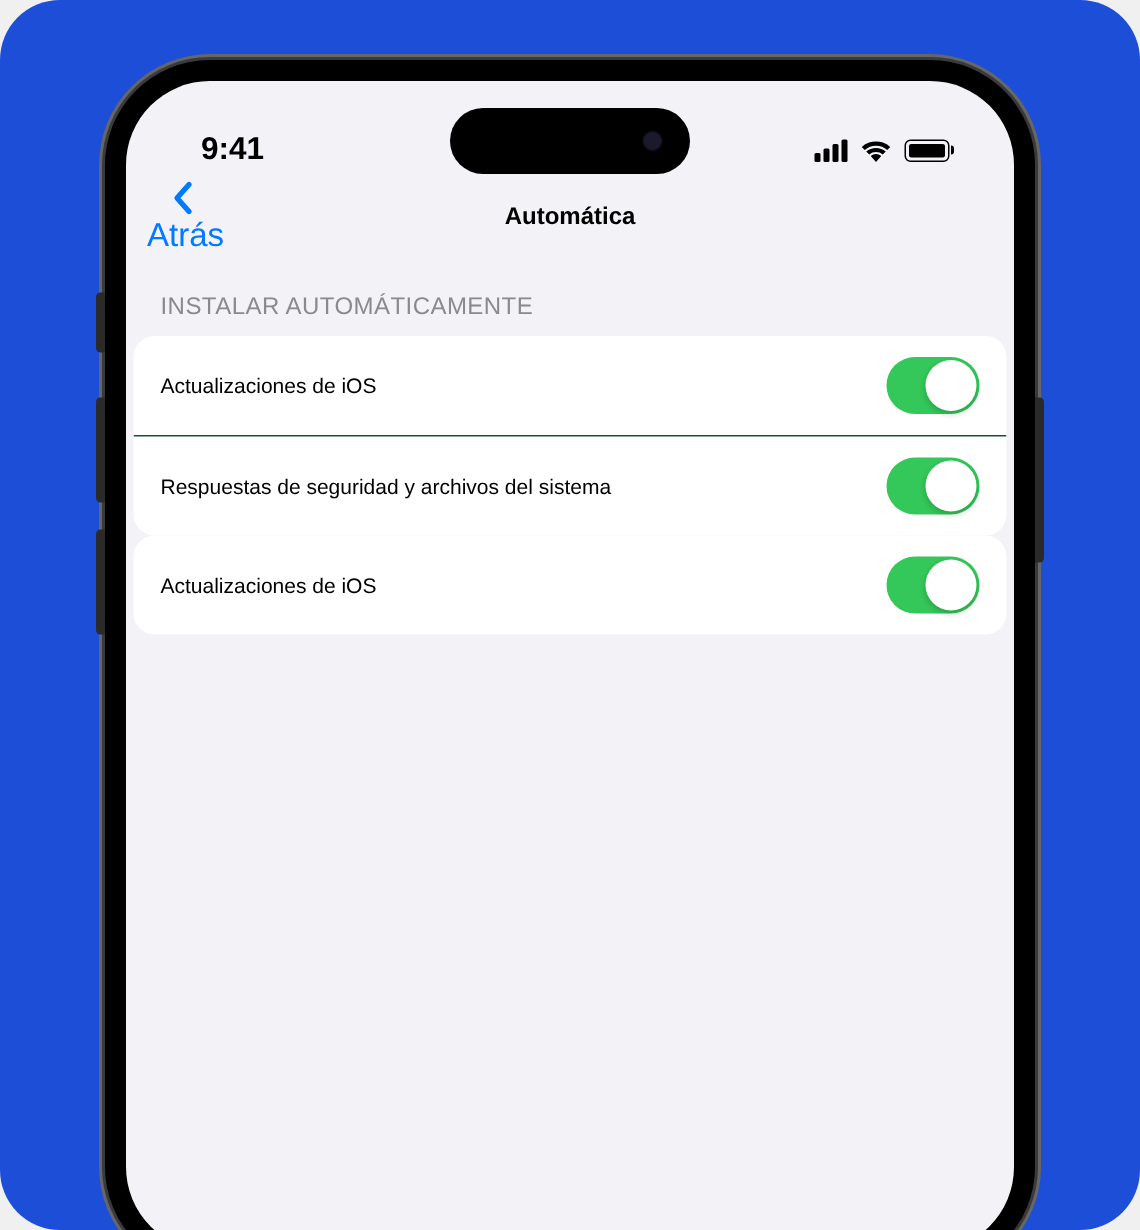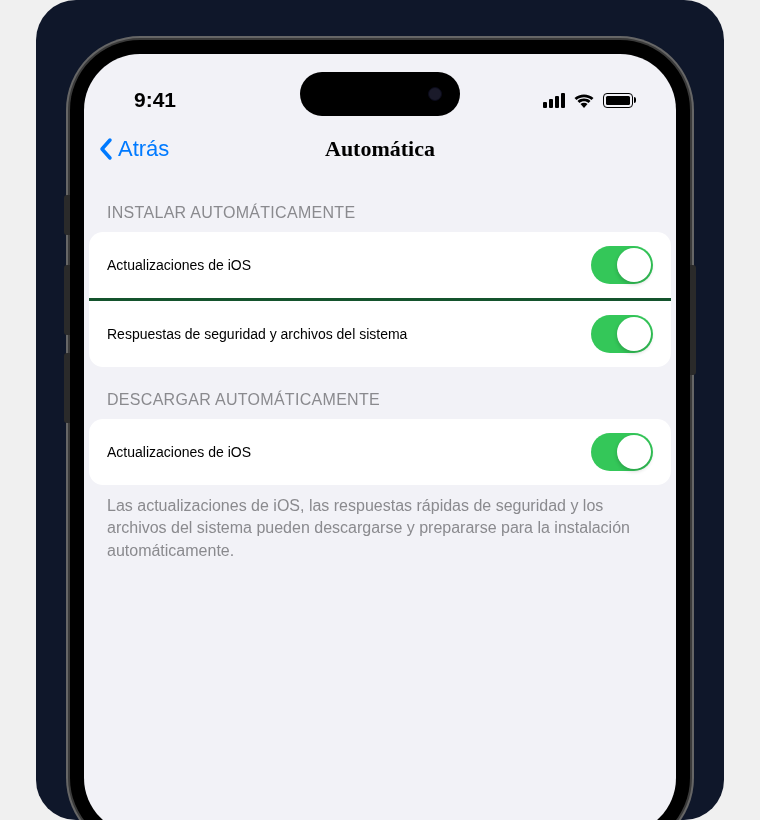--- a/index.html
+++ b/index.html
@@ -14,23 +14,23 @@
       background: #f0f0f0;
       display: flex;
       justify-content: center;
       align-items: flex-start;
       width: 760px;
       height: 820px;
       overflow: hidden;
     }
     
     .outer-container {
-      width: 688px;
+      width: 760px;
       height: 820px;
-      background: #0f172a;
+      background: #1d4ed8;
       border-radius: 40px;
       display: flex;
       justify-content: center;
       align-items: flex-start;
       padding-top: 40px;
       overflow: hidden;
     }
     
     .phone-frame {
       width: 620px;
@@ -181,34 +181,34 @@
     }
     
     .back-button {
       display: flex;
       align-items: center;
       color: #007aff;
       font-size: 22px;
       cursor: pointer;
       position: absolute;
       left: 14px;
+      flex-direction: column;
     }
     
     .chevron-left {
       width: 16px;
       height: 24px;
       margin-right: 4px;
     }
     
     .nav-title {
-      font-size: 22px;
+      font-size: 16px;
       font-weight: 600;
       color: #000;
       margin: 0 auto;
-      font-family: Liberation Serif, serif;
     }
     
     .content {
       padding: 0 5px;
     }
     
     .section-header {
       font-size: 16px;
       color: #8a8a8e;
       padding: 24px 18px 10px;
@@ -223,21 +223,21 @@
     
     .settings-row {
       display: flex;
       justify-content: space-between;
       align-items: center;
       padding: 14px 18px;
       min-height: 56px;
     }
     
     .settings-row + .settings-row {
-      border-top: 3px solid #14532d;
+      border-top: 1px solid #14532d;
     }
     
     .row-label {
       font-size: 14px;
       color: #000;
       line-height: 1.3;
       padding-right: 12px;
     }
     
     .toggle {
@@ -334,30 +334,28 @@
           </div>
           <div class="settings-row">
             <div class="row-label">Respuestas de seguridad y archivos del sistema</div>
             <div class="toggle">
               <div class="toggle-knob"></div>
             </div>
           </div>
         </div>
 
 
-        <div class="section-header">DESCARGAR AUTOMÁTICAMENTE</div>
 
         <div class="settings-group">
           <div class="settings-row">
             <div class="row-label">Actualizaciones de iOS</div>
             <div class="toggle">
               <div class="toggle-knob"></div>
             </div>
           </div>
         </div>
 
-        <div class="section-footer">Las actualizaciones de iOS, las respuestas rápidas de seguridad y los archivos del sistema pueden descargarse y prepararse para la instalación automáticamente.</div>
 
       </div>
 
     </div>
   </div>
 </div>
 
 </body></html>

